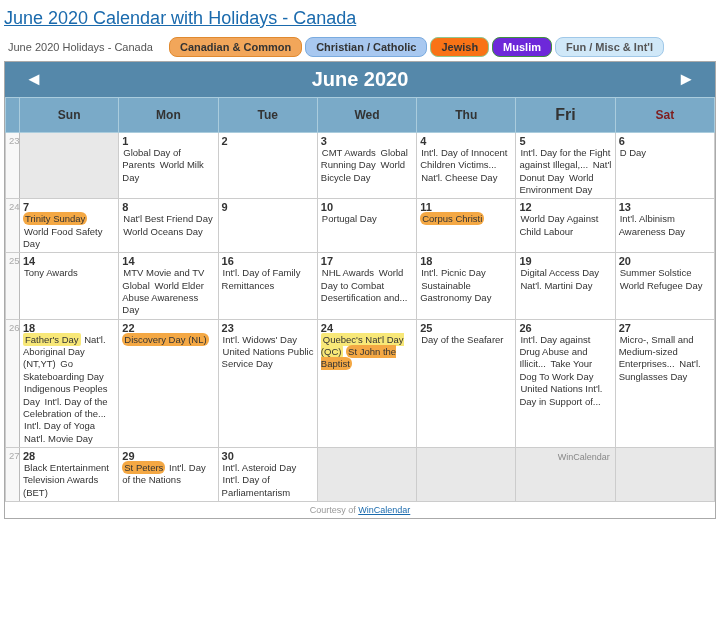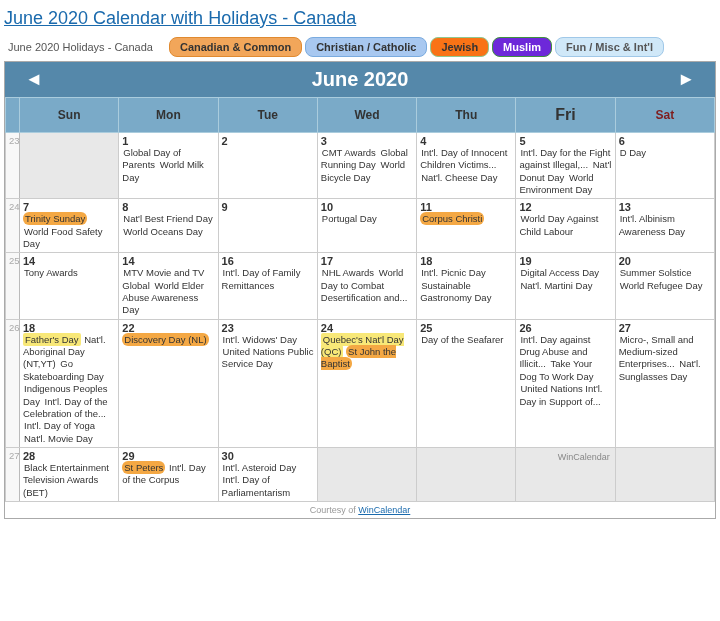--- a/index.html
+++ b/index.html
@@ -308,21 +308,21 @@
 
       <tr>
         <td class="wk-td">27</td>
         <td>
           <span class="dn">28</span>
           <span class="event event-default">Black Entertainment Television Awards (BET)</span>
         </td>
         <td>
           <span class="dn">29</span>
           <span class="event event-orange">St Peters</span>
-          <span class="event event-default">Int'l. Day of the Corpus</span>
+          <span class="event event-default">Int'l. Day of the Nations</span>
         </td>
         <td>
           <span class="dn">30</span>
           <span class="event event-default">Int'l. Asteroid Day</span>
           <span class="event event-default">Int'l. Day of Parliamentarism</span>
         </td>
         <td class="empty-td"></td>
         <td class="empty-td"></td>
         <td class="empty-td">
           <span style="display:block; text-align:right; font-size:9px; color:#888; padding:2px;">WinCalendar</span>

